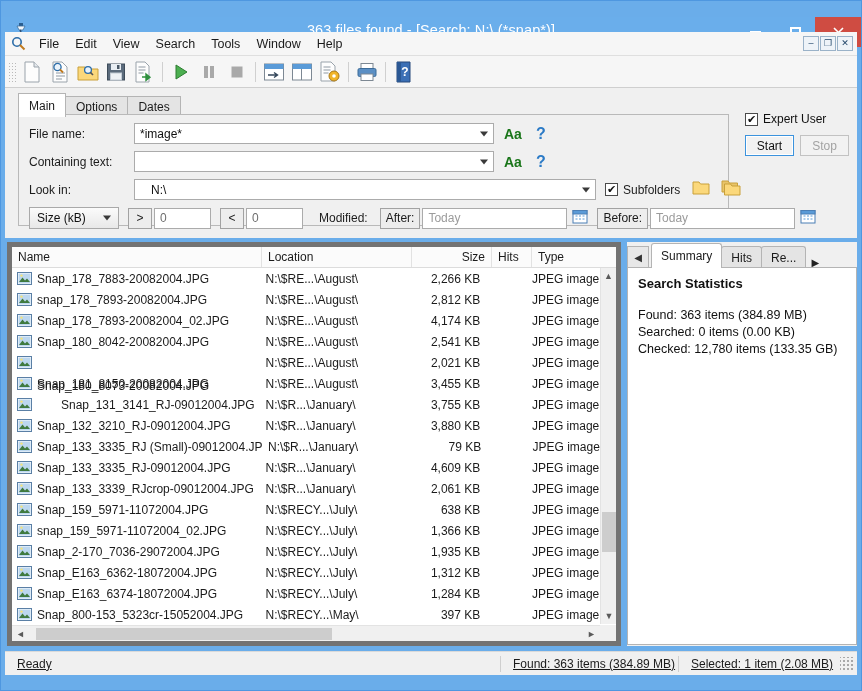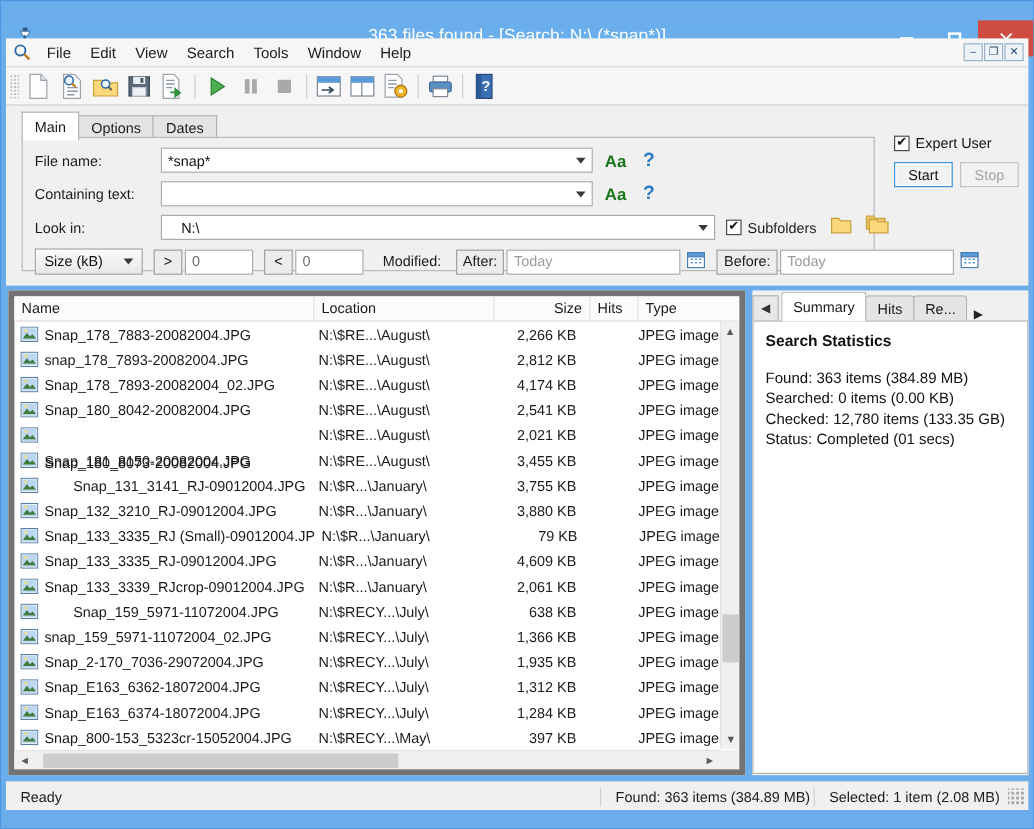--- a/index.html
+++ b/index.html
@@ -237,21 +237,21 @@
   .sp-title { font-size: 13px; font-weight: bold; color: #111; }
   .sp-line { font-size: 12.5px; color: #111; margin-top: 3px; }
 
   
   .statusbar {
     position: absolute; left: 4px; top: 650px;
     width: 852px; height: 24px;
     background: #f0f0f0;
     border-top: 1px solid #dadada;
     display: flex; align-items: center;
-    font-size: 12px; color: #1b1b1b;
+    font-size: 12px; color: #1b1b1b; text-decoration: underline;
   }
   .st-cell { height: 100%; display: flex; align-items: center; }
   .st-div { width: 1px; height: 16px; background: #cfcfcf; }
   .grip-dots {
     width: 14px; height: 14px; margin-left: auto; margin-right: 3px;
     background-image: radial-gradient(#a8a8a8 40%, transparent 41%);
     background-size: 4px 4px; background-position: 2px 2px;
   }
 </style>
 </head>
@@ -415,21 +415,21 @@
       <div class="tab active">Main</div>
       <div class="tab">Options</div>
       <div class="tab">Dates</div>
     </div>
 
     <div class="groupbox">
 
       <div class="frow" style="left:10px; top:8px;">
         <span class="flabel" style="width:105px;">File name:</span>
         <span class="fin combo" style="width:360px;">
-          <span>*snap*</span>
+          <span>*image*</span>
           <span class="arrow"></span>
         </span>
         <span class="aa" style="margin-left:10px;">Aa</span>
         <span class="qm" style="margin-left:14px;">?</span>
       </div>
 
       <div class="frow" style="left:10px; top:36px;">
         <span class="flabel" style="width:105px;">Containing text:</span>
         <span class="fin combo" style="width:360px;">
           <span></span>
@@ -683,21 +683,21 @@
             <div class="c-type" style="white-space: nowrap; overflow: hidden;">JPEG image</div>
           </div>
           <div class="row">
             <div class="c-name">
               <span class="ficon"><svg width="15" height="13" viewBox="0 0 15 13">
                   <rect x="0.5" y="0.5" width="14" height="12" fill="#fff" stroke="#5a7fa5"></rect>
                   <rect x="1.5" y="1.5" width="12" height="10" fill="#bcd7ef"></rect>
                   <path d="M2 10 L5.5 5.5 L8 8.5 L10 6.5 L13 10 z" fill="#3f7a3f"></path>
                   <circle cx="4.5" cy="3.6" r="1.2" fill="#f3e27a"></circle>
                 </svg></span>
-              <span style="white-space: nowrap; overflow: hidden; margin-left: 24px;">Snap_159_5971-11072004.JPG</span>
+              <span style="white-space: nowrap; overflow: hidden;">Snap_159_5971-11072004.JPG</span>
             </div>
             <div class="c-loc">N:\$RECY...\July\</div>
             <div class="c-size">638 KB</div>
             <div class="c-hits"></div>
             <div class="c-type" style="white-space: nowrap; overflow: hidden;">JPEG image</div>
           </div>
           <div class="row">
             <div class="c-name">
               <span class="ficon"><svg width="15" height="13" viewBox="0 0 15 13">
                   <rect x="0.5" y="0.5" width="14" height="12" fill="#fff" stroke="#5a7fa5"></rect>
@@ -805,21 +805,20 @@
       <div class="sp-tab">Hits</div>
       <div class="sp-tab">Re...</div>
       <div style="width:16px;display:flex;align-items:center;justify-content:center;font-size:10px;color:#222;margin-left:2px;">▶</div>
     </div>
     <div class="sp-body">
       <div class="sp-title">Search Statistics</div>
       <div style="height:14px;"></div>
       <div class="sp-line">Found: 363 items (384.89 MB)</div>
       <div class="sp-line">Searched: 0 items (0.00 KB)</div>
       <div class="sp-line">Checked: 12,780 items (133.35 GB)</div>
-      <div class="sp-line">Status: Completed (01 secs)</div>
     </div>
   </div>
 
   <div class="statusbar">
     <div class="st-cell" style="width:495px;padding-left:12px;">Ready</div>
     <div class="st-div"></div>
     <div class="st-cell" style="width:177px;padding-left:12px;">Found: 363 items (384.89 MB)</div>
     <div class="st-div"></div>
     <div class="st-cell" style="padding-left:12px;">Selected: 1 item (2.08 MB)</div>
     <div class="grip-dots"></div>

